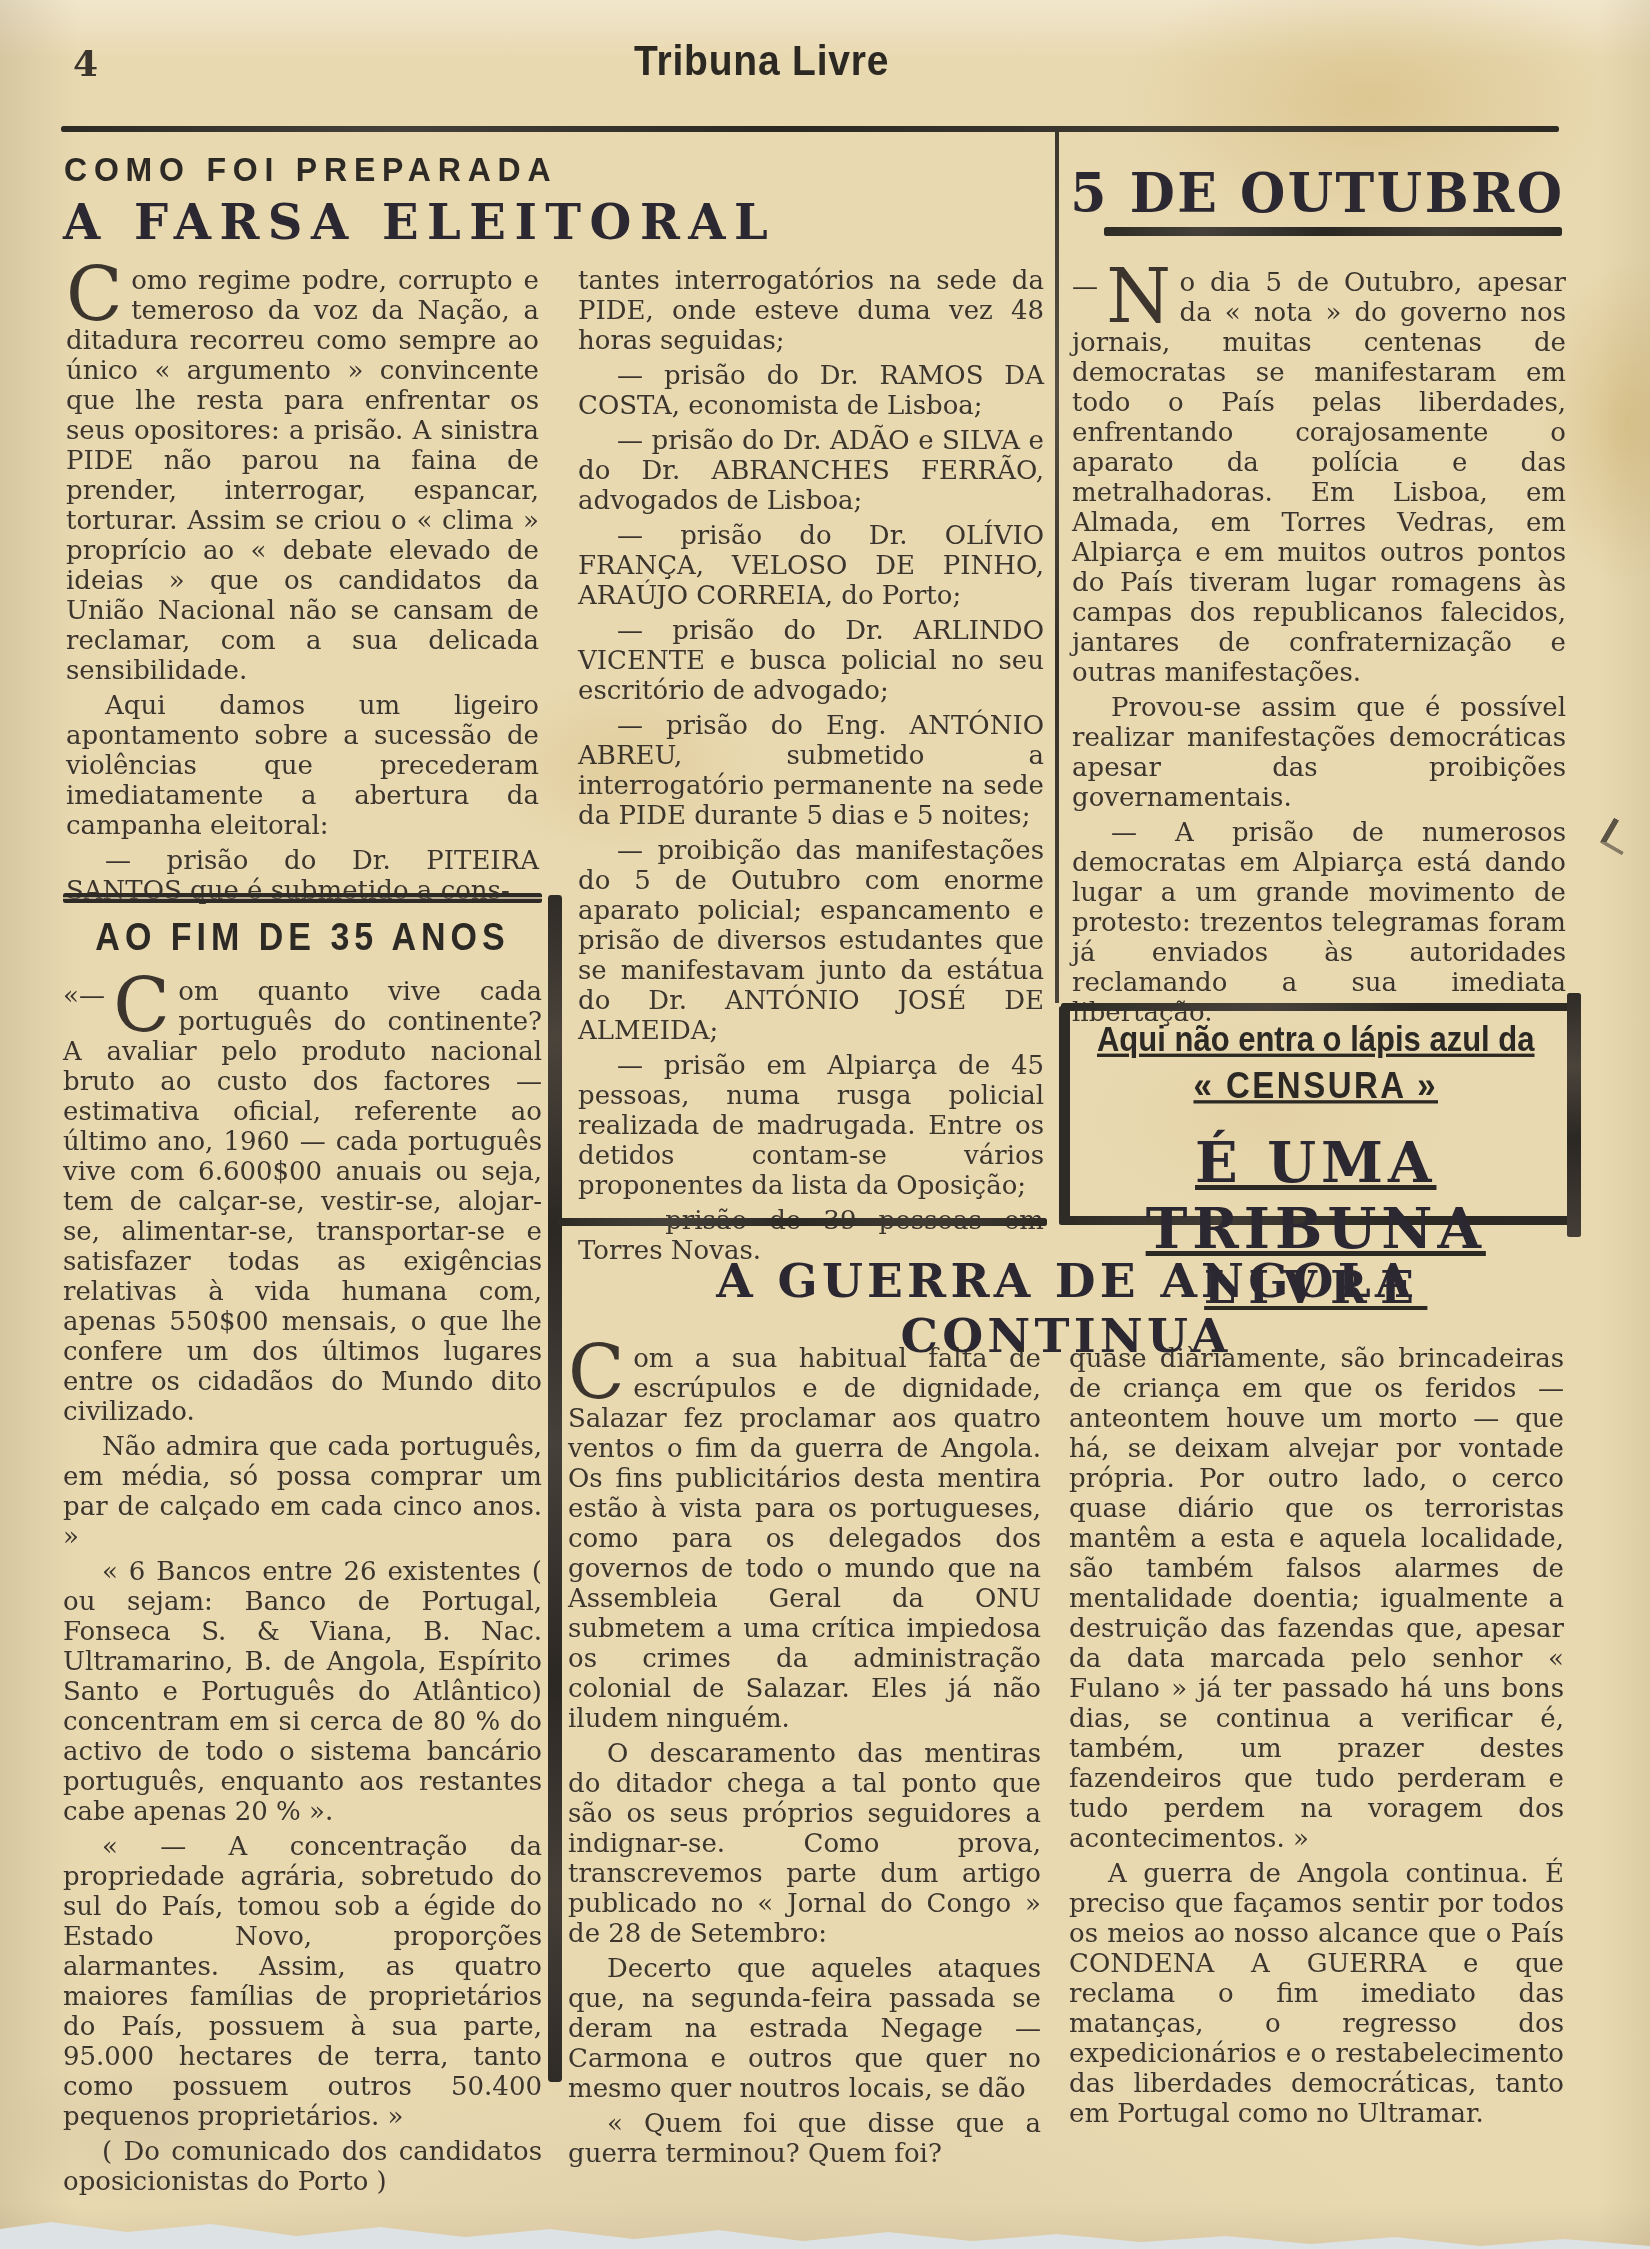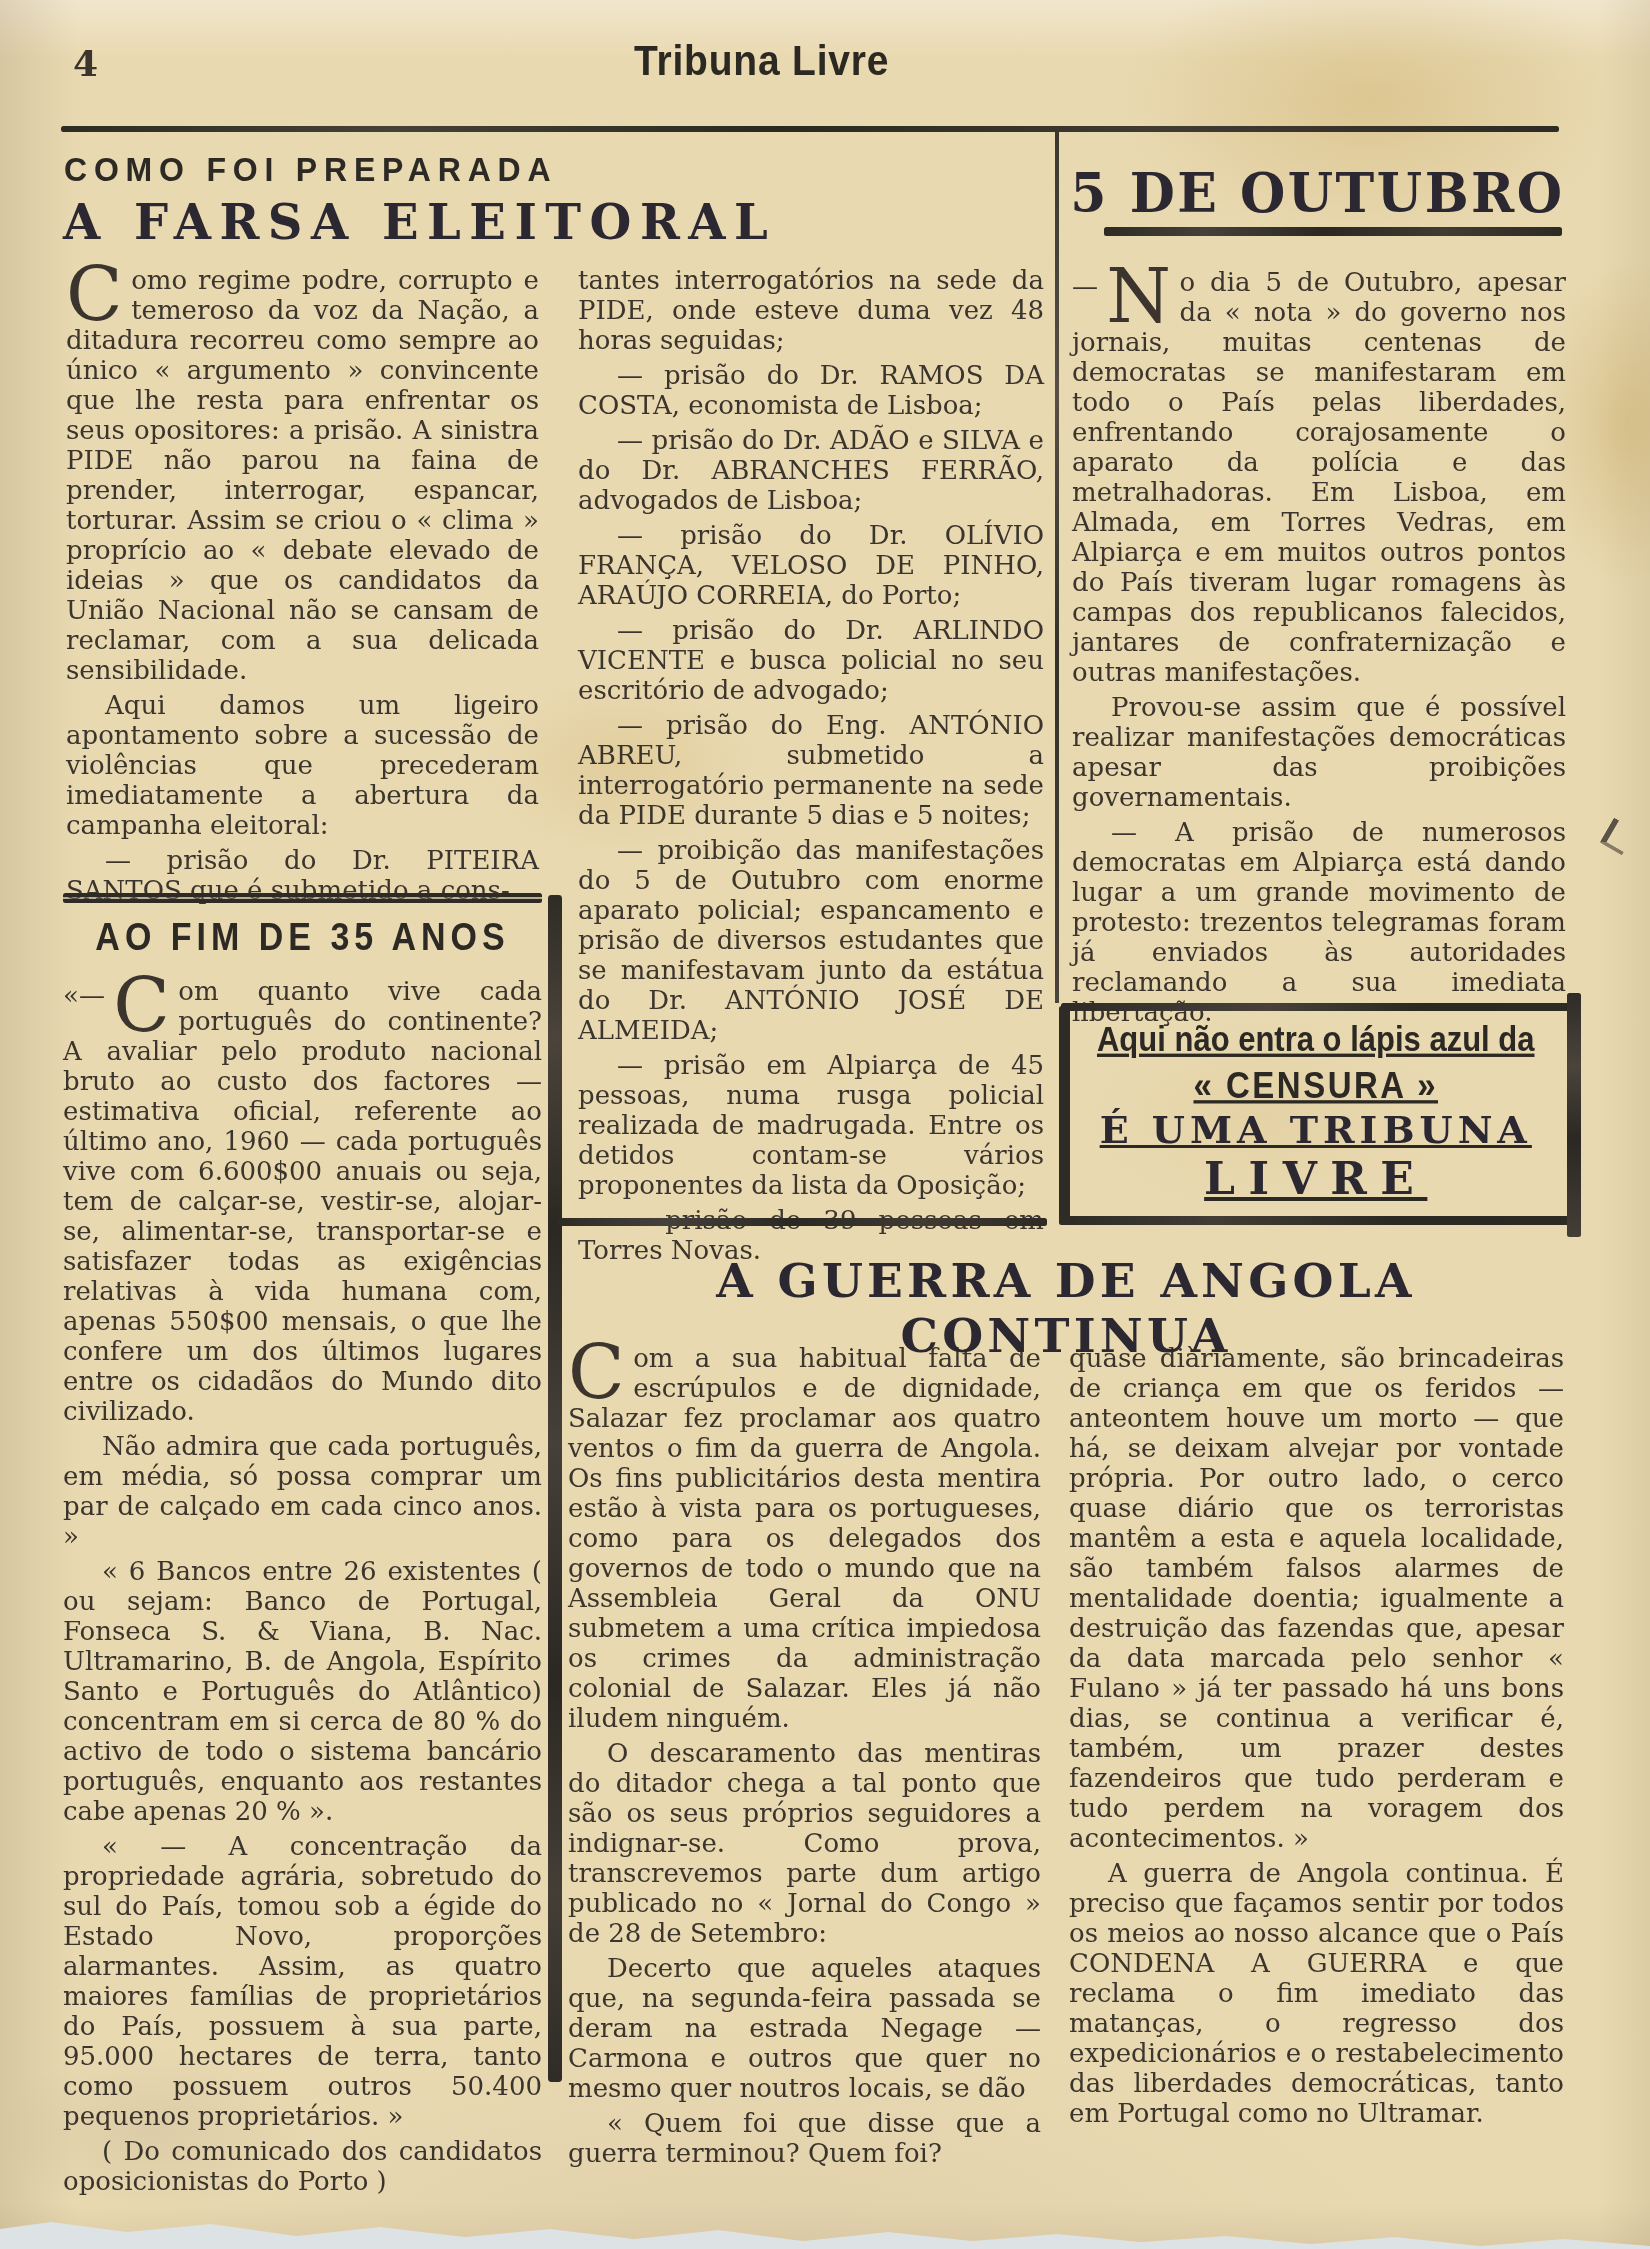--- a/index.html
+++ b/index.html
@@ -56,21 +56,21 @@
   
   .censura{left:1059px;top:1003px;width:517px;height:222px;position:absolute;}
   .censura .b{position:absolute;background:#2f2b26;border-radius:2.5px;}
   .censura .bt{left:1.7px;top:0;right:1.7px;height:7.6px;background:linear-gradient(90deg,#2e2b25,#47413a 40%,#2b2823 70%,#2e2b25);}
   .censura .bb{left:0;bottom:0;right:0;height:9.3px;background:linear-gradient(90deg,#2e2b25,#413c35 30%,#2b2823 65%,#2e2b25);}
   .censura .bl{left:0;top:3.4px;bottom:3.4px;width:11px;}
   .censura .br{right:-5px;top:-10px;bottom:-12px;width:14.4px;background:linear-gradient(180deg,#2f2b26,#4a443b 30%,#2b2722 60%,#443e37);}
   .cbody{position:absolute;left:13.5px;right:17px;top:17px;text-align:center;color:#2c2924;text-decoration:underline;}
   .c1{font-family:"Liberation Sans",sans-serif;font-weight:bold;font-size:31px;transform:scaleY(1.12);transform-origin:center top;}
   .c2{font-family:"Liberation Sans",sans-serif;font-weight:bold;font-size:33px;letter-spacing:2.5px;margin-top:8.5px;transform:scaleY(1.1);transform-origin:center top;}
-  .c3{font-weight:bold;font-size:38px;letter-spacing:5px;margin-top:4px;color:#2c2831;}
+  .c3{font-weight:bold;font-size:56px;letter-spacing:5px;margin-top:26px;color:#2c2831;}
   .c4{font-weight:bold;font-size:44px;letter-spacing:13.5px;margin-top:1.7px;color:#2c2831;}
   
   .inkmark{left:1605px;top:822px;width:20px;height:25px;border-left:6px solid rgba(55,50,44,.8);border-bottom:4.2px solid rgba(55,50,44,.55);transform:rotate(30deg);border-radius:1.7px;}
 </style>
 </head>
 <body>
 
 <div class="paper">
 
   <div class="abs pagenum">4</div>

